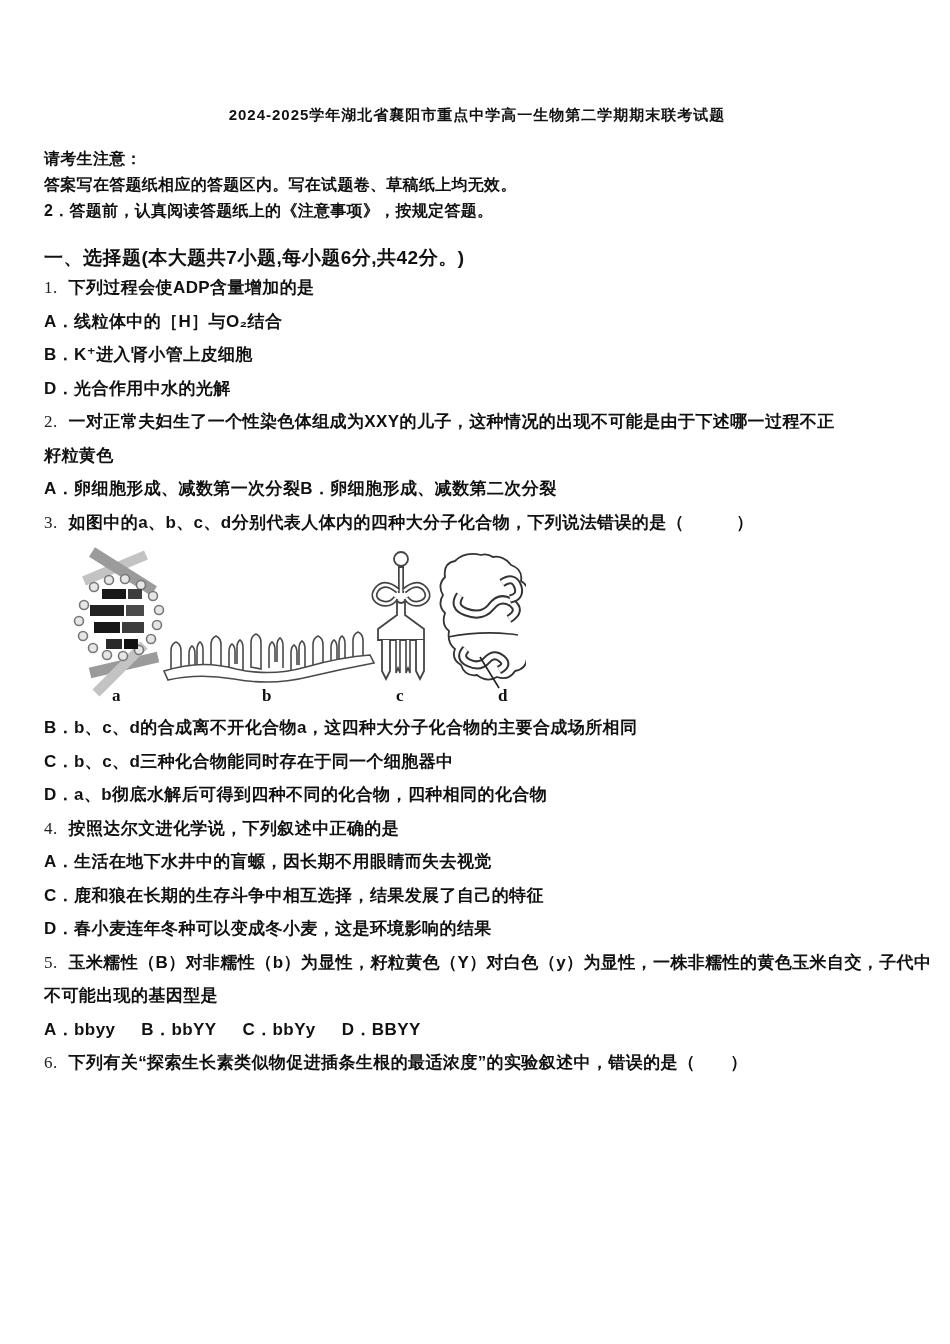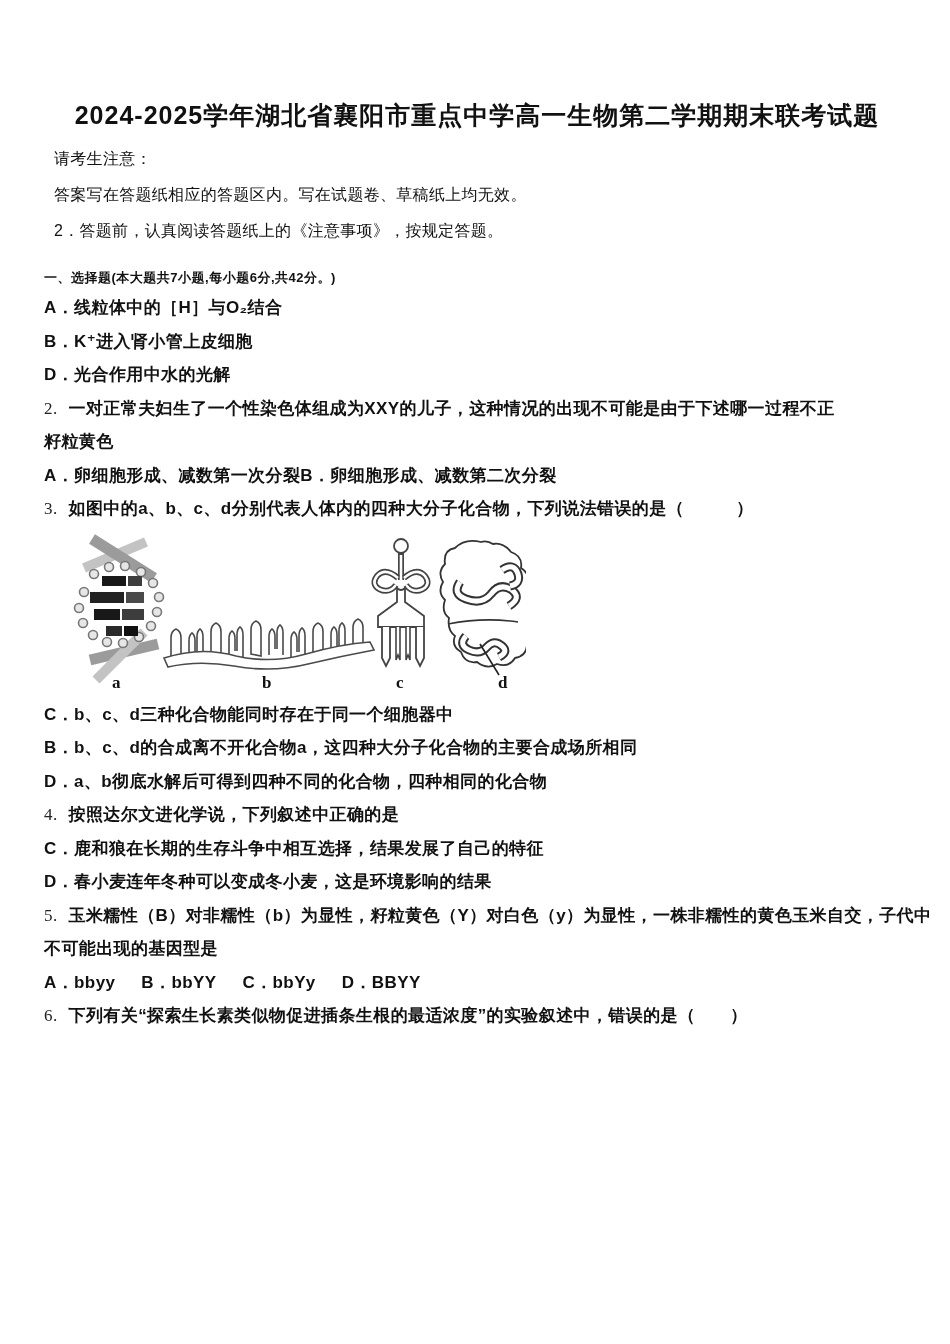--- a/index.html
+++ b/index.html
@@ -9,36 +9,36 @@
     background:#ffffff;
     box-sizing:border-box;
     padding:100px 40px 0 44px;
     font-family:"Liberation Sans","DejaVu Sans",sans-serif;
     color:#111;
     overflow:hidden;
   }
   .line { white-space:nowrap; }
   h1.title {
     margin:0 0 16px 0;
-    font-size:25px;
+    font-size:15px;
     font-weight:800;
     text-align:center;
     letter-spacing:1px;
     line-height:30px;
   }
   .notice p {
-    margin:10px;
+    margin:0;
     font-size:16px;
     line-height:26px;
-    font-weight:400;
+    font-weight:700;
     letter-spacing:0.3px;
   }
   .section-heading {
     margin:21px 0 0 0;
-    font-size:13px;
+    font-size:19px;
     line-height:26px;
     font-weight:700;
     letter-spacing:0.5px;
   }
   .stem, .option {
     margin:0;
     font-size:17px;
     line-height:33.5px;
     font-weight:600;
     letter-spacing:0.4px;
@@ -66,20 +66,21 @@
 
   <div class="notice">
     <p class="line">请考生注意：</p>
     <p class="line">答案写在答题纸相应的答题区内。写在试题卷、草稿纸上均无效。</p>
     <p class="line">2．答题前，认真阅读答题纸上的《注意事项》，按规定答题。</p>
   </div>
 
   <p class="section-heading line">一、选择题(本大题共7小题,每小题6分,共42分。)</p>
 
   <div class="question">
+    <p class="stem line"><span class="q-num">1.</span><span>下列过程会使ADP含量增加的是</span></p>
     <p class="option line">A．线粒体中的［H］与O₂结合</p>
     <p class="option line">B．K⁺进入肾小管上皮细胞</p>
     <p class="option line">D．光合作用中水的光解</p>
   </div>
 
   <div class="question">
     <p class="stem line"><span class="q-num">2.</span><span>一对正常夫妇生了一个性染色体组成为XXY的儿子，这种情况的出现不可能是由于下述哪一过程不正</span></p>
     <p class="stem line">籽粒黄色</p>
     <p class="option line"><span class="opt-inline">A．卵细胞形成、减数第一次分裂</span><span>B．卵细胞形成、减数第二次分裂</span></p>
   </div>
@@ -176,27 +177,28 @@
           <path d="M424 112 L443 143" stroke="#222" stroke-width="1.6" fill="none"></path>
         </g>
 
         <text class="fig-label" x="56" y="156">a</text>
         <text class="fig-label" x="206" y="156">b</text>
         <text class="fig-label" x="340" y="156">c</text>
         <text class="fig-label" x="442" y="156">d</text>
       </svg>
     </div>
 
+    <p class="option line">B．b、c、d的合成离不开化合物a，这四种大分子化合物的主要合成场所相同</p>
     <p class="option line">C．b、c、d三种化合物能同时存在于同一个细胞器中</p>
-    <p class="option line">B．b、c、d的合成离不开化合物a，这四种大分子化合物的主要合成场所相同</p>
     <p class="option line">D．a、b彻底水解后可得到四种不同的化合物，四种相同的化合物</p>
   </div>
 
   <div class="question">
     <p class="stem line"><span class="q-num">4.</span><span>按照达尔文进化学说，下列叙述中正确的是</span></p>
+    <p class="option line">A．生活在地下水井中的盲螈，因长期不用眼睛而失去视觉</p>
     <p class="option line">C．鹿和狼在长期的生存斗争中相互选择，结果发展了自己的特征</p>
     <p class="option line">D．春小麦连年冬种可以变成冬小麦，这是环境影响的结果</p>
   </div>
 
   <div class="question">
     <p class="stem line"><span class="q-num">5.</span><span>玉米糯性（B）对非糯性（b）为显性，籽粒黄色（Y）对白色（y）为显性，一株非糯性的黄色玉米自交，子代中</span></p>
     <p class="stem line">不可能出现的基因型是</p>
     <p class="option line"><span class="opt-inline-sm">A．bbyy</span><span class="opt-inline-sm">B．bbYY</span><span class="opt-inline-sm">C．bbYy</span><span>D．BBYY</span></p>
   </div>
 

